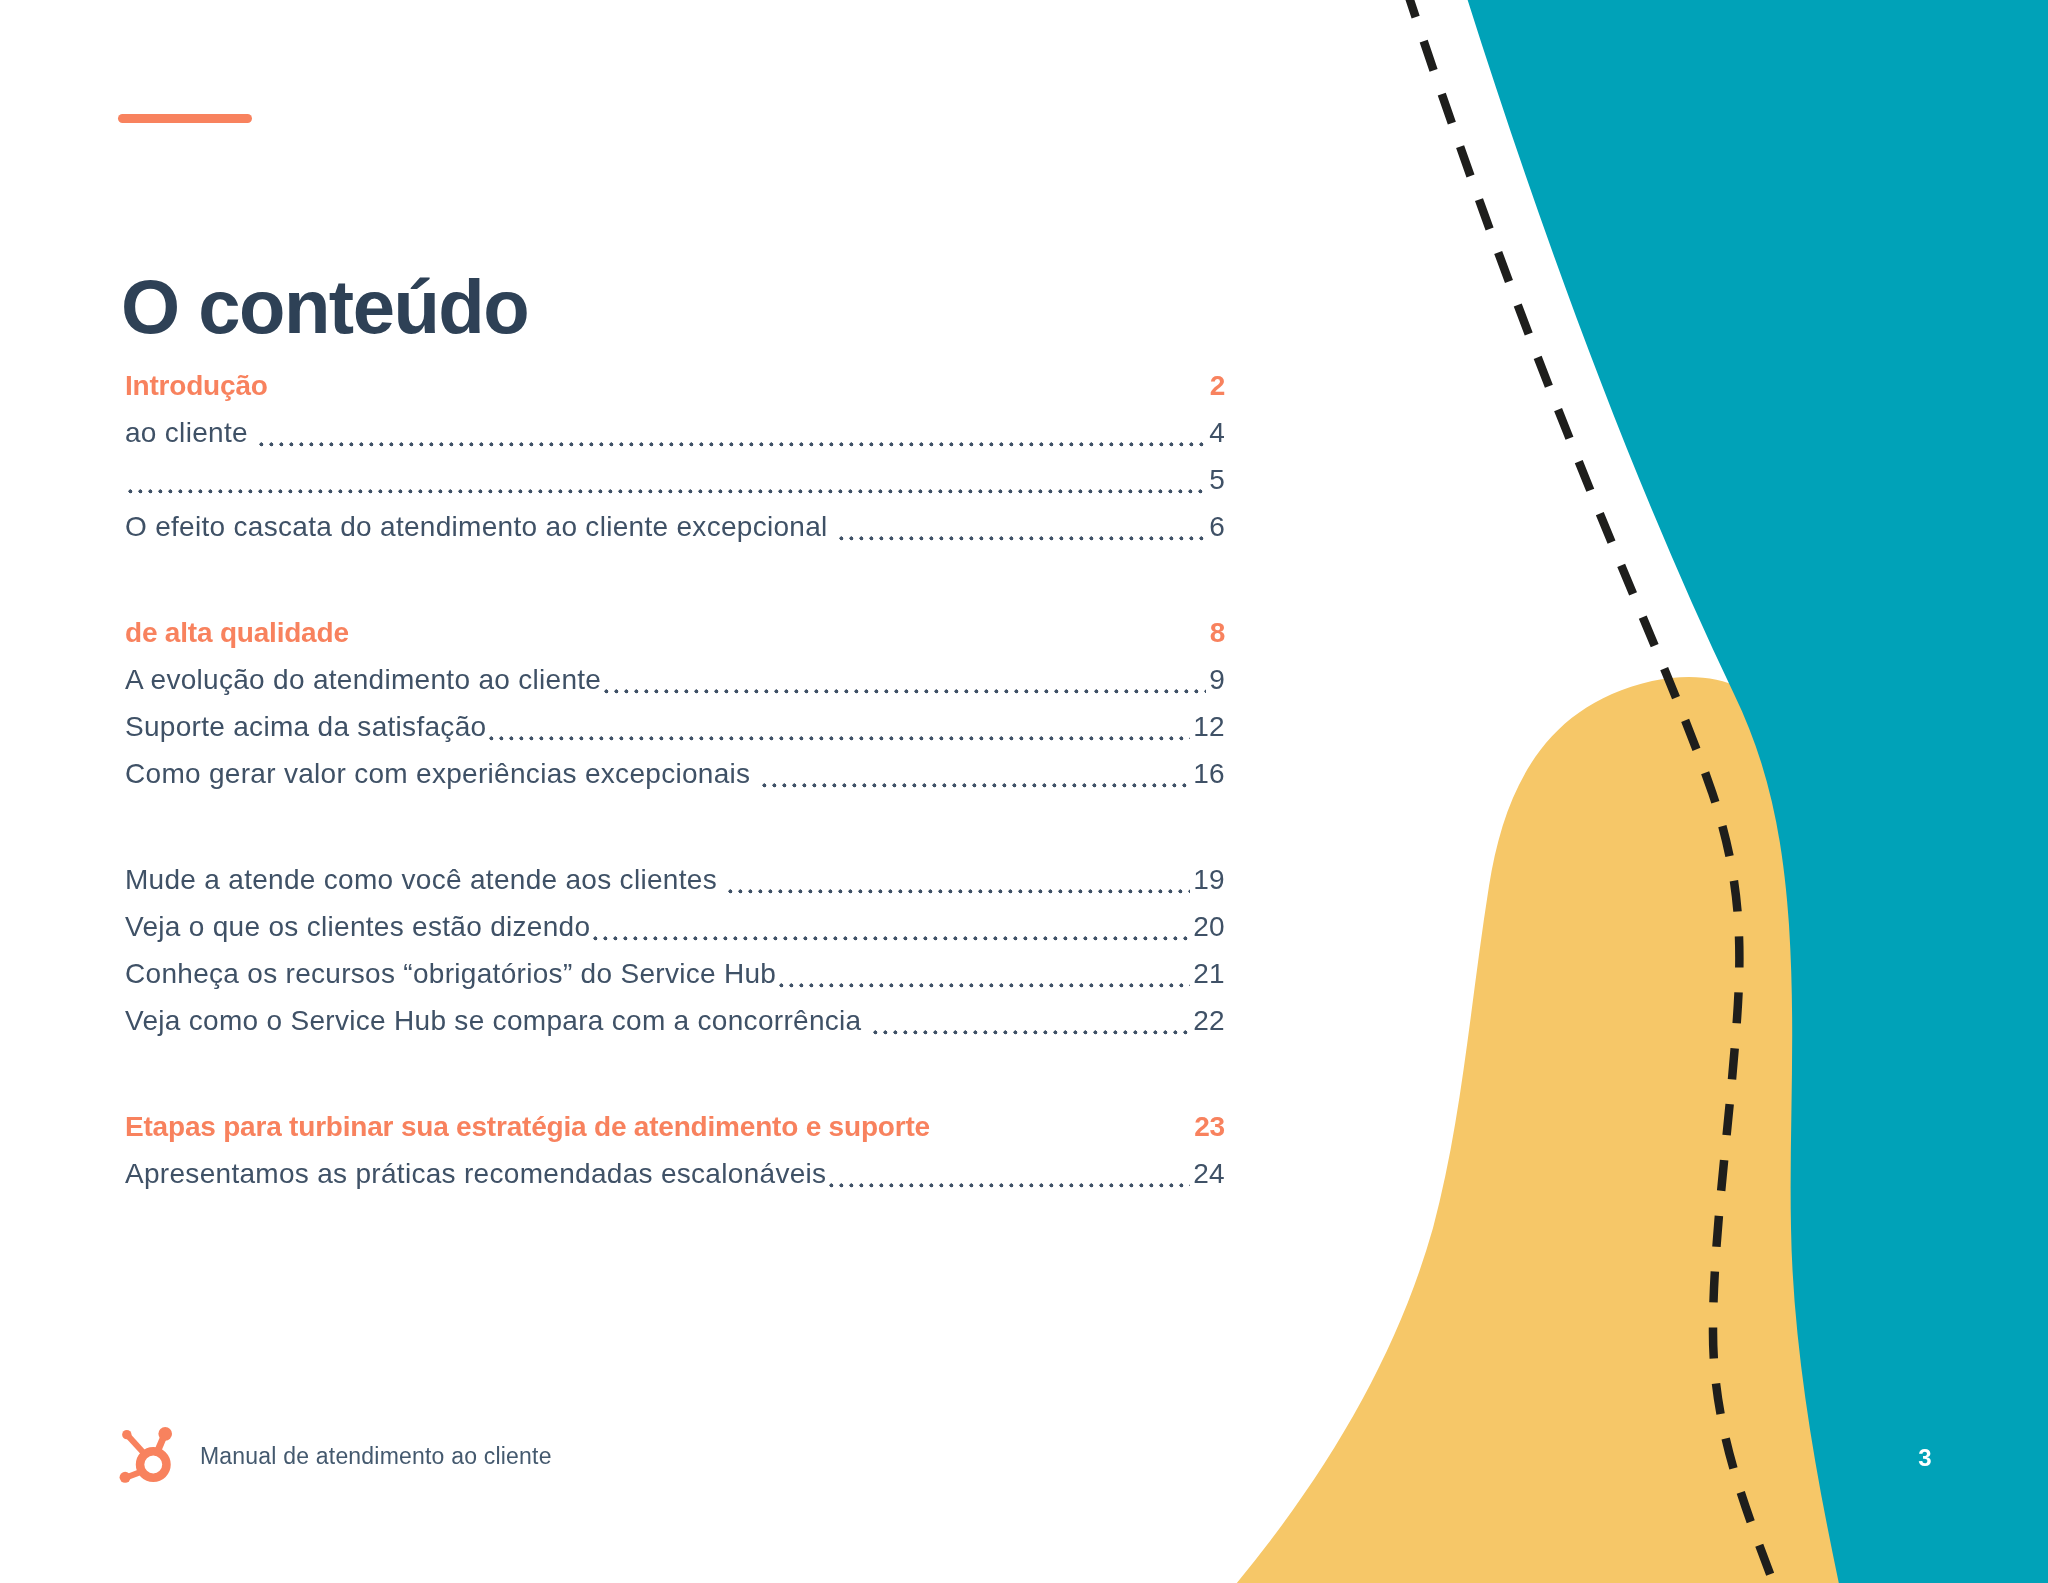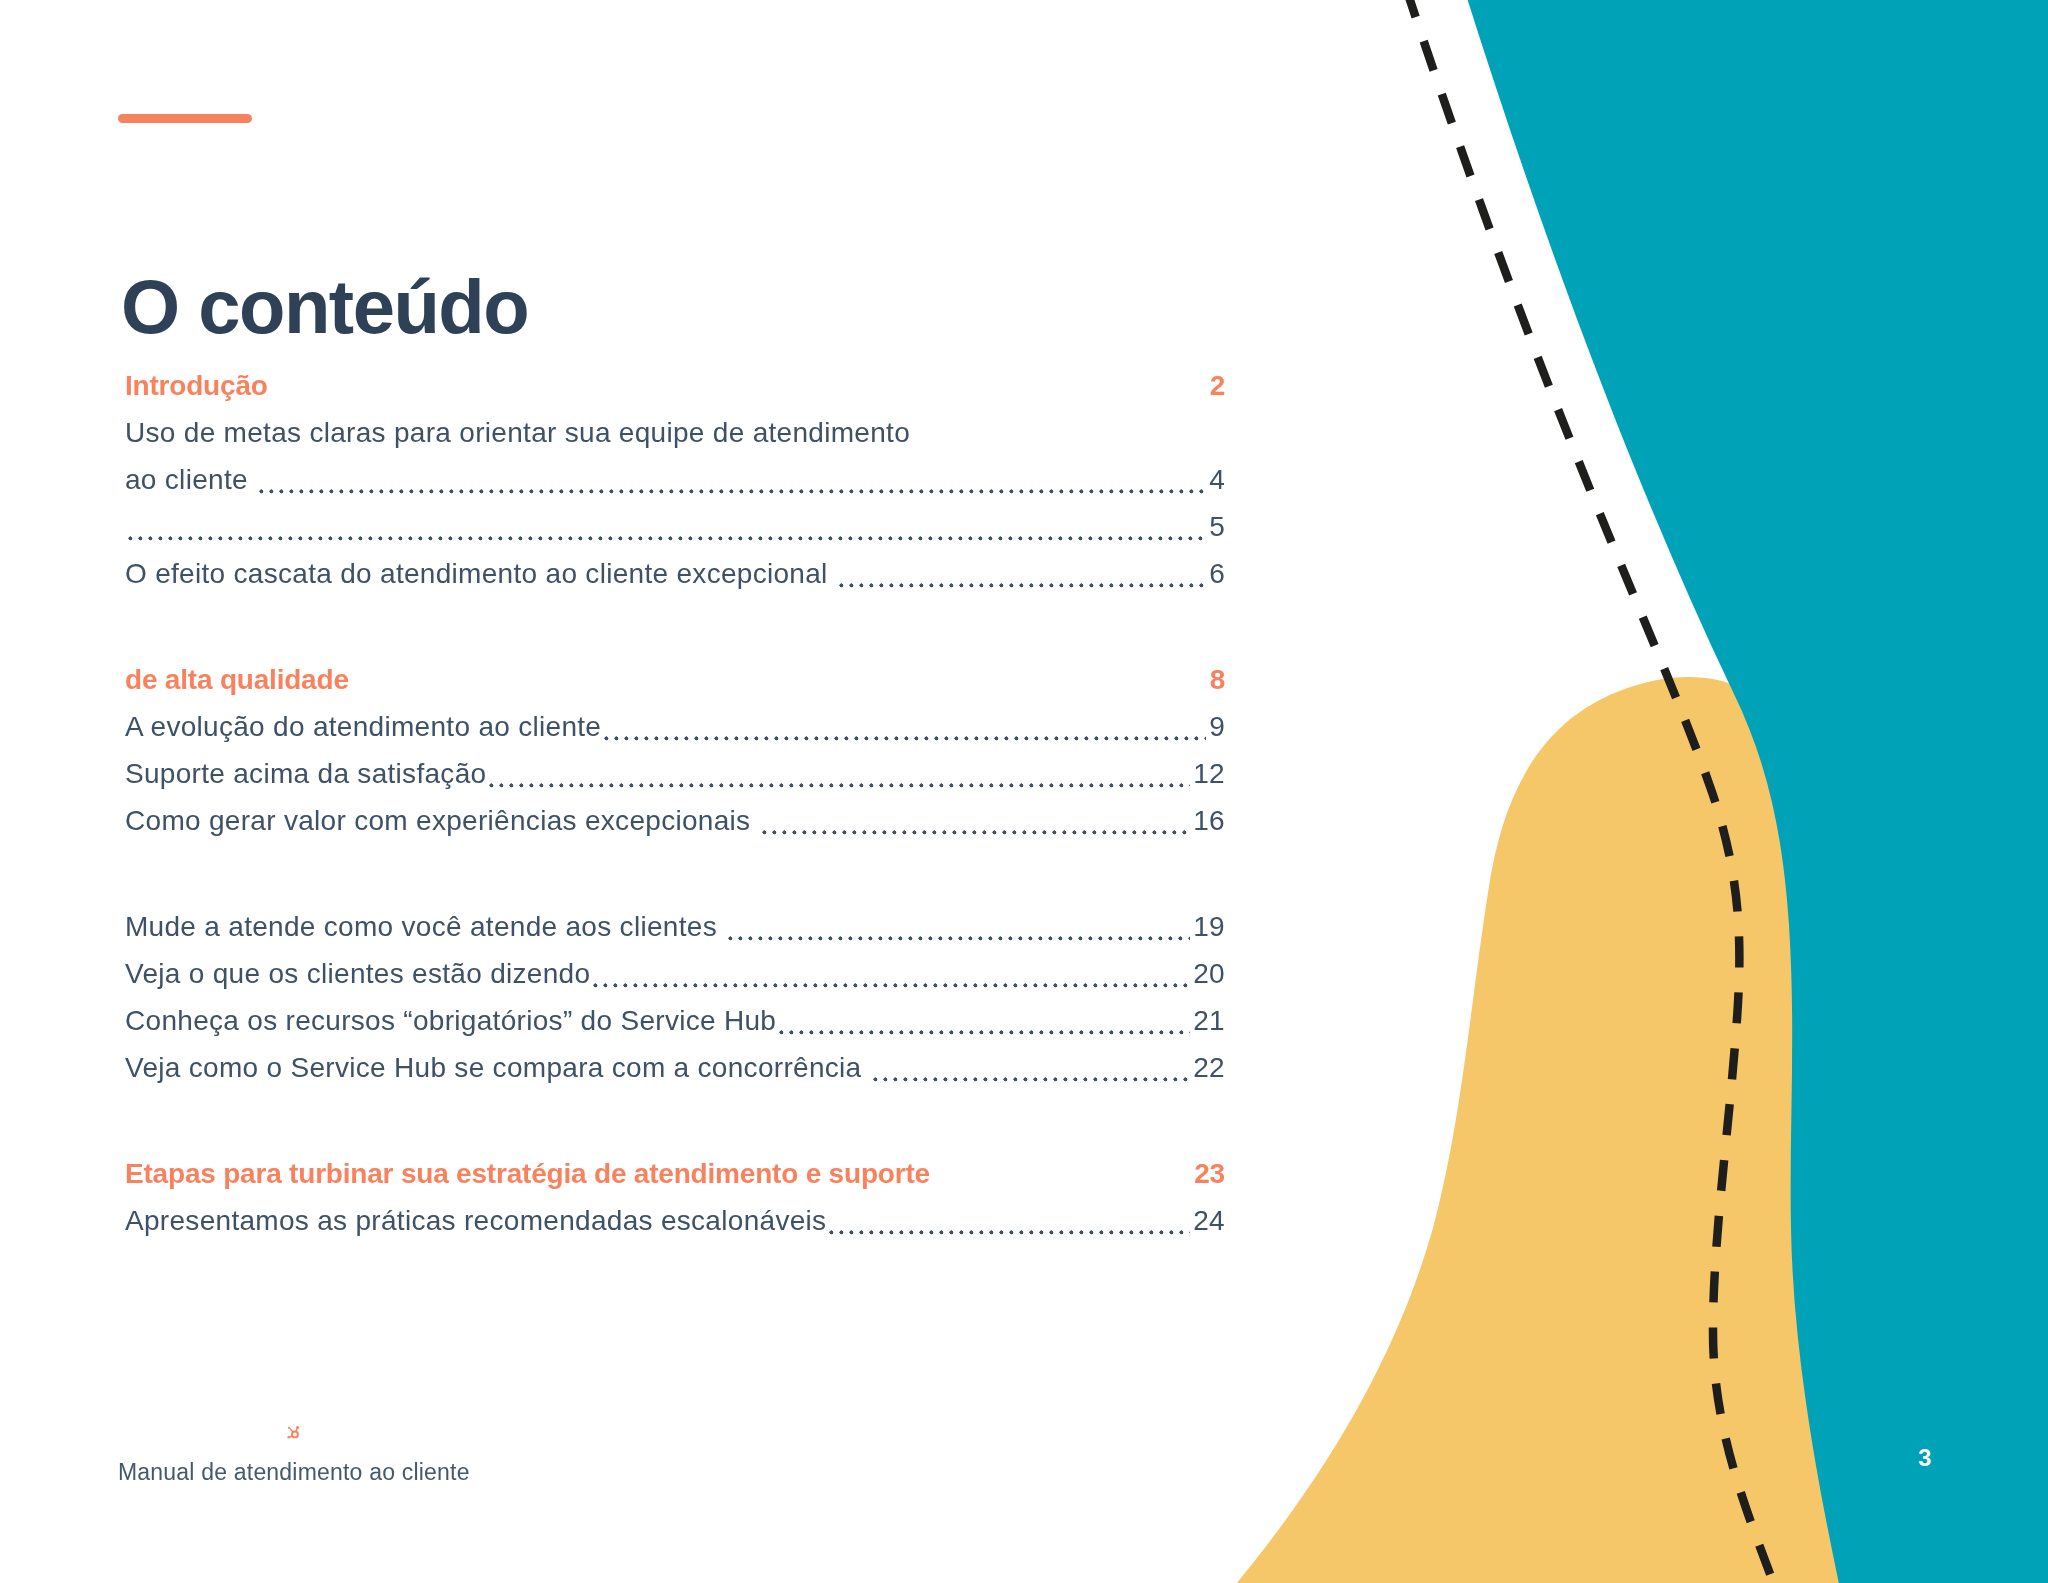--- a/index.html
+++ b/index.html
@@ -33,21 +33,21 @@
     flex:1 1 auto;min-width:10px;height:5px;align-self:flex-end;
     margin:0 3px 9px 3px;
     background-image:radial-gradient(circle at 2.4px 2.4px, var(--navy) 1.8px, transparent 2.2px);
     background-size:10px 5px;background-repeat:repeat-x;background-position:left center;
   }
   .spacer{flex:1 1 auto;min-width:10px;}
   .pagenum{white-space:pre;}
 
   .footer{
     position:absolute;left:118px;top:1426px;height:60px;
-    display:flex;align-items:center;gap:20px;flex-direction:column;
+    display:flex;align-items:center;gap:20px;
   }
   .footer .brand-text{font-size:23px;color:var(--footer_text);letter-spacing:0.2px;}
   .doc-pagenum{
     position:absolute;left:1895px;top:1444px;width:60px;text-align:center;
     color:#ffffff;font-weight:bold;font-size:24px;
   }
 </style>
 </head>
 <body>
 
@@ -76,23 +76,20 @@
 
   <div class="rule"></div>
   <h1 class="page-title">O conteúdo</h1>
 
   <nav class="toc">
       <div class="toc-section">
         <div class="toc-row heading">
           <span class="label">Introdução</span>
           <span class="spacer"></span>
           <span class="pagenum">2</span>
-        </div>
-        <div class="toc-row body">
-          <span class="label">Uso de metas claras para orientar sua equipe de atendimento</span>
         </div>
         <div class="toc-row body">
           <span class="label">ao cliente </span>
           <span class="leader"></span>
           <span class="pagenum">4</span>
         </div>
         <div class="toc-row body">
           <span class="leader"></span>
           <span class="pagenum">5</span>
         </div>

